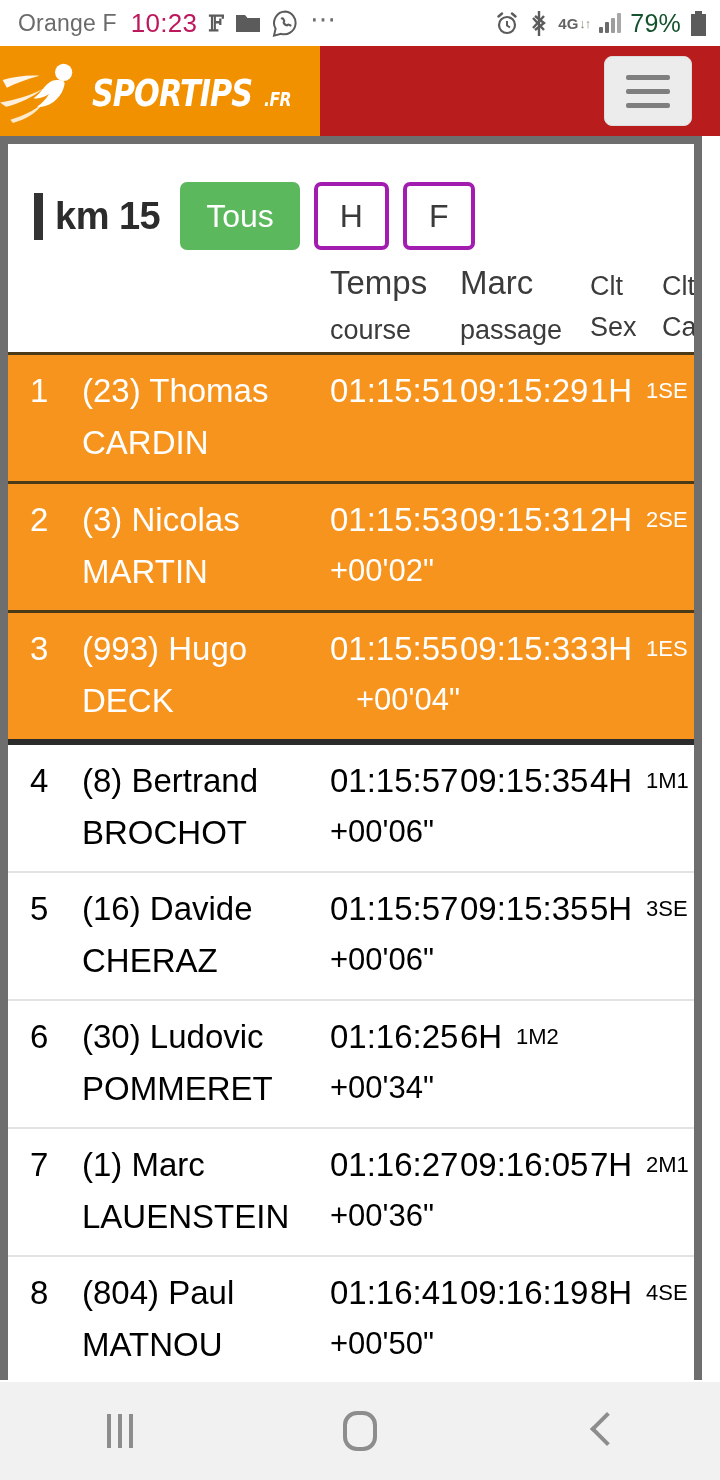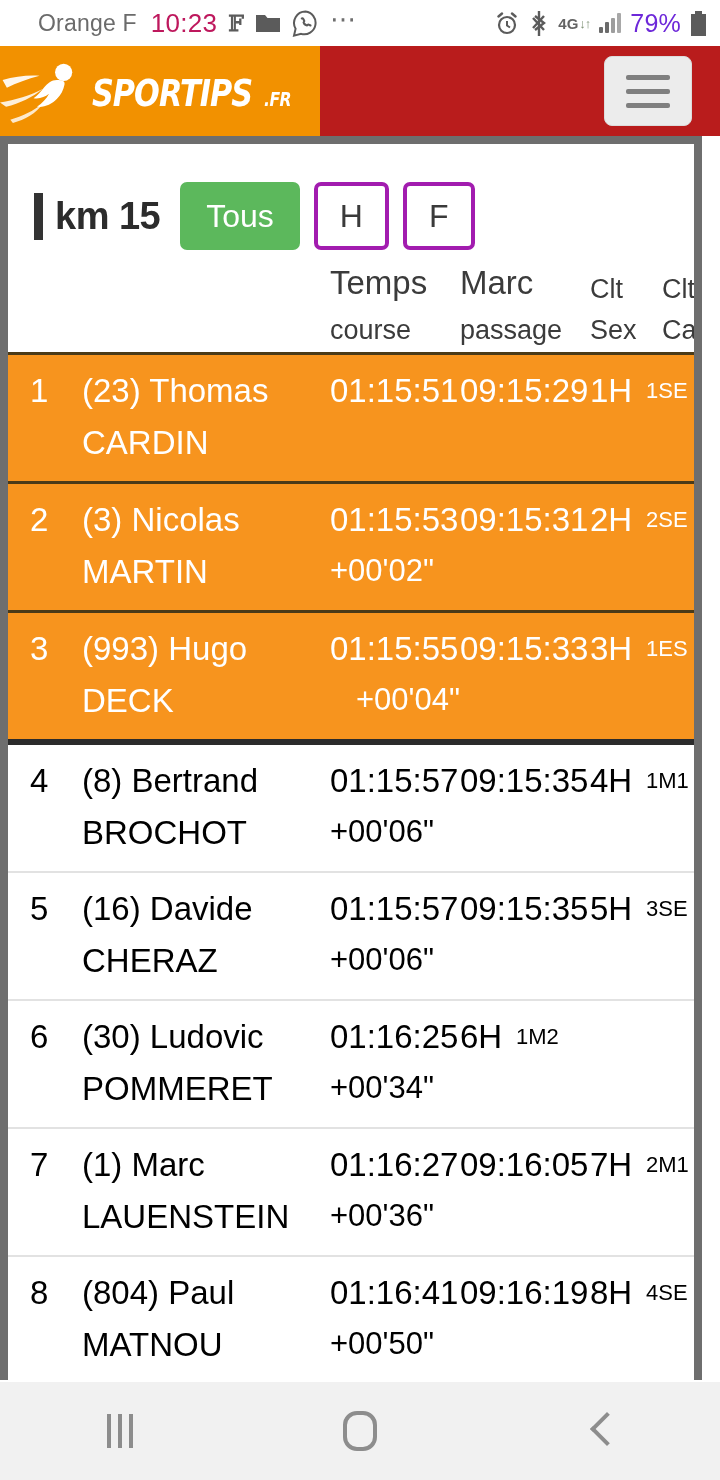--- a/index.html
+++ b/index.html
@@ -20,21 +20,20 @@
   }
 
   
   #status-bar {
     height: 46px;
     background: #ffffff;
     display: flex;
     align-items: center;
     padding: 0 14px 0 18px;
     color: #5e5e5e;
-    margin-left: 20px;
   }
   .sb-left {
     display: flex;
     align-items: center;
     gap: 11px;
     flex: 1 1 auto;
     min-width: 0;
   }
   .sb-carrier {
     font-size: 23px;
@@ -102,21 +101,21 @@
     width: 4px;
     background: #9a9a9a;
     border-radius: 1px;
   }
   .sb-bars i:nth-child(1) { height: 6px;  background:#6b6b6b; }
   .sb-bars i:nth-child(2) { height: 11px; background:#6b6b6b; }
   .sb-bars i:nth-child(3) { height: 15px; background:#9d9d9d; }
   .sb-bars i:nth-child(4) { height: 20px; background:#a8a8a8; }
   .sb-batt-pct {
     font-size: 25px;
-    color: #6d28d9;
+    color: #14532d;
     letter-spacing: 0.2px;
   }
   .sb-batt {
     width: 15px;
     height: 25px;
     border: 0;
     position: relative;
     margin-left: 1px;
   }
   .sb-batt::before {
@@ -268,21 +267,21 @@
     color: #ffffff;
   }
 
   
   #table {
     width: 100%;
     margin-top: 8px;
   }
   .thead {
     display: flex;
-    align-items: flex-end;
+    align-items: center;
     padding: 0 8px 0 22px;
     color: #3b3b3b;
   }
   .th {
     font-size: 33px;
     line-height: 50px;
     color: #3b3b3b;
   }
   .th small {
     font-size: 27px;

